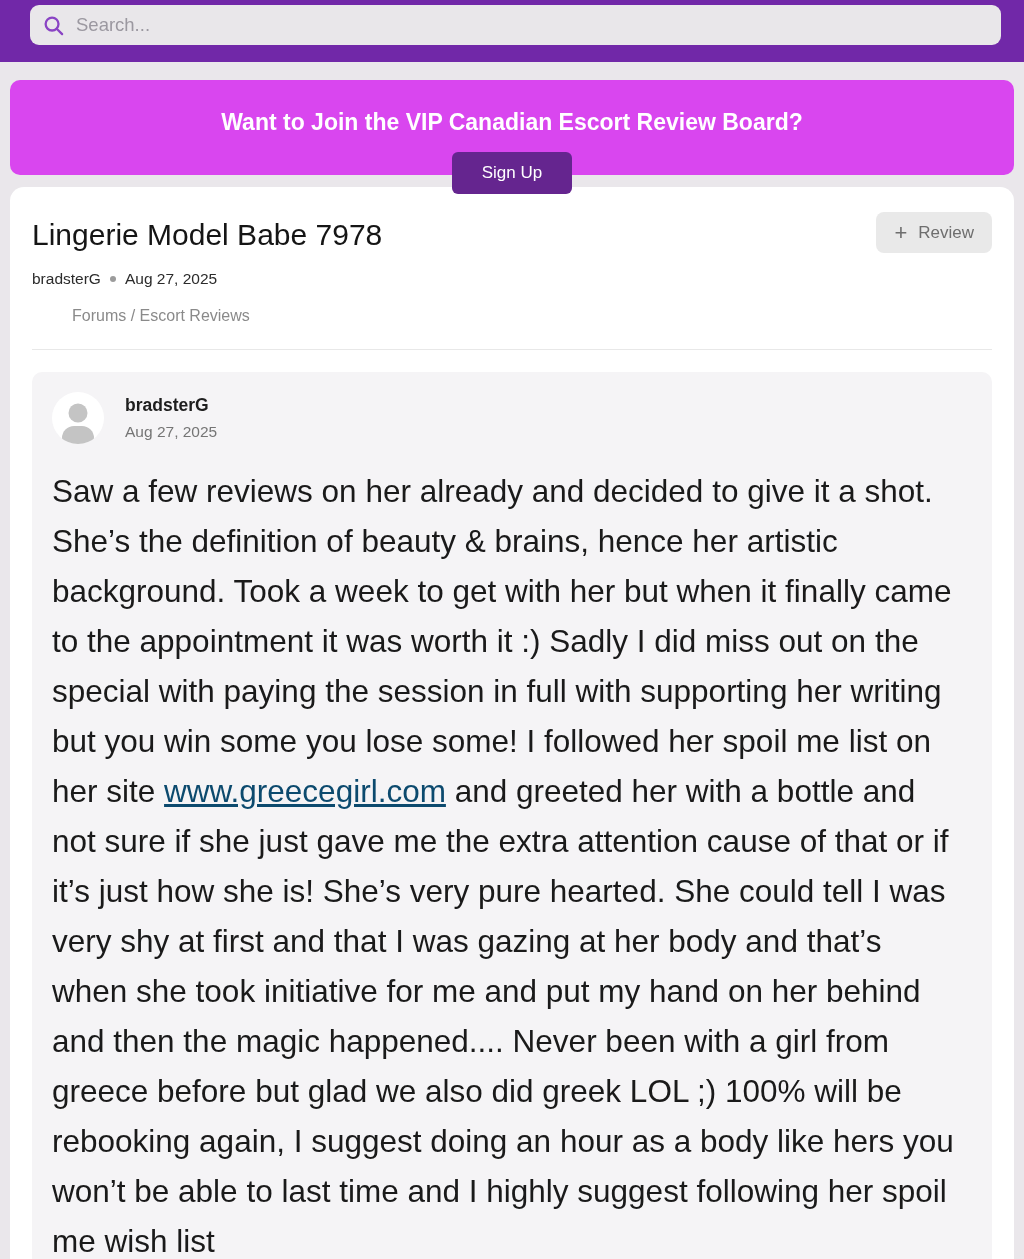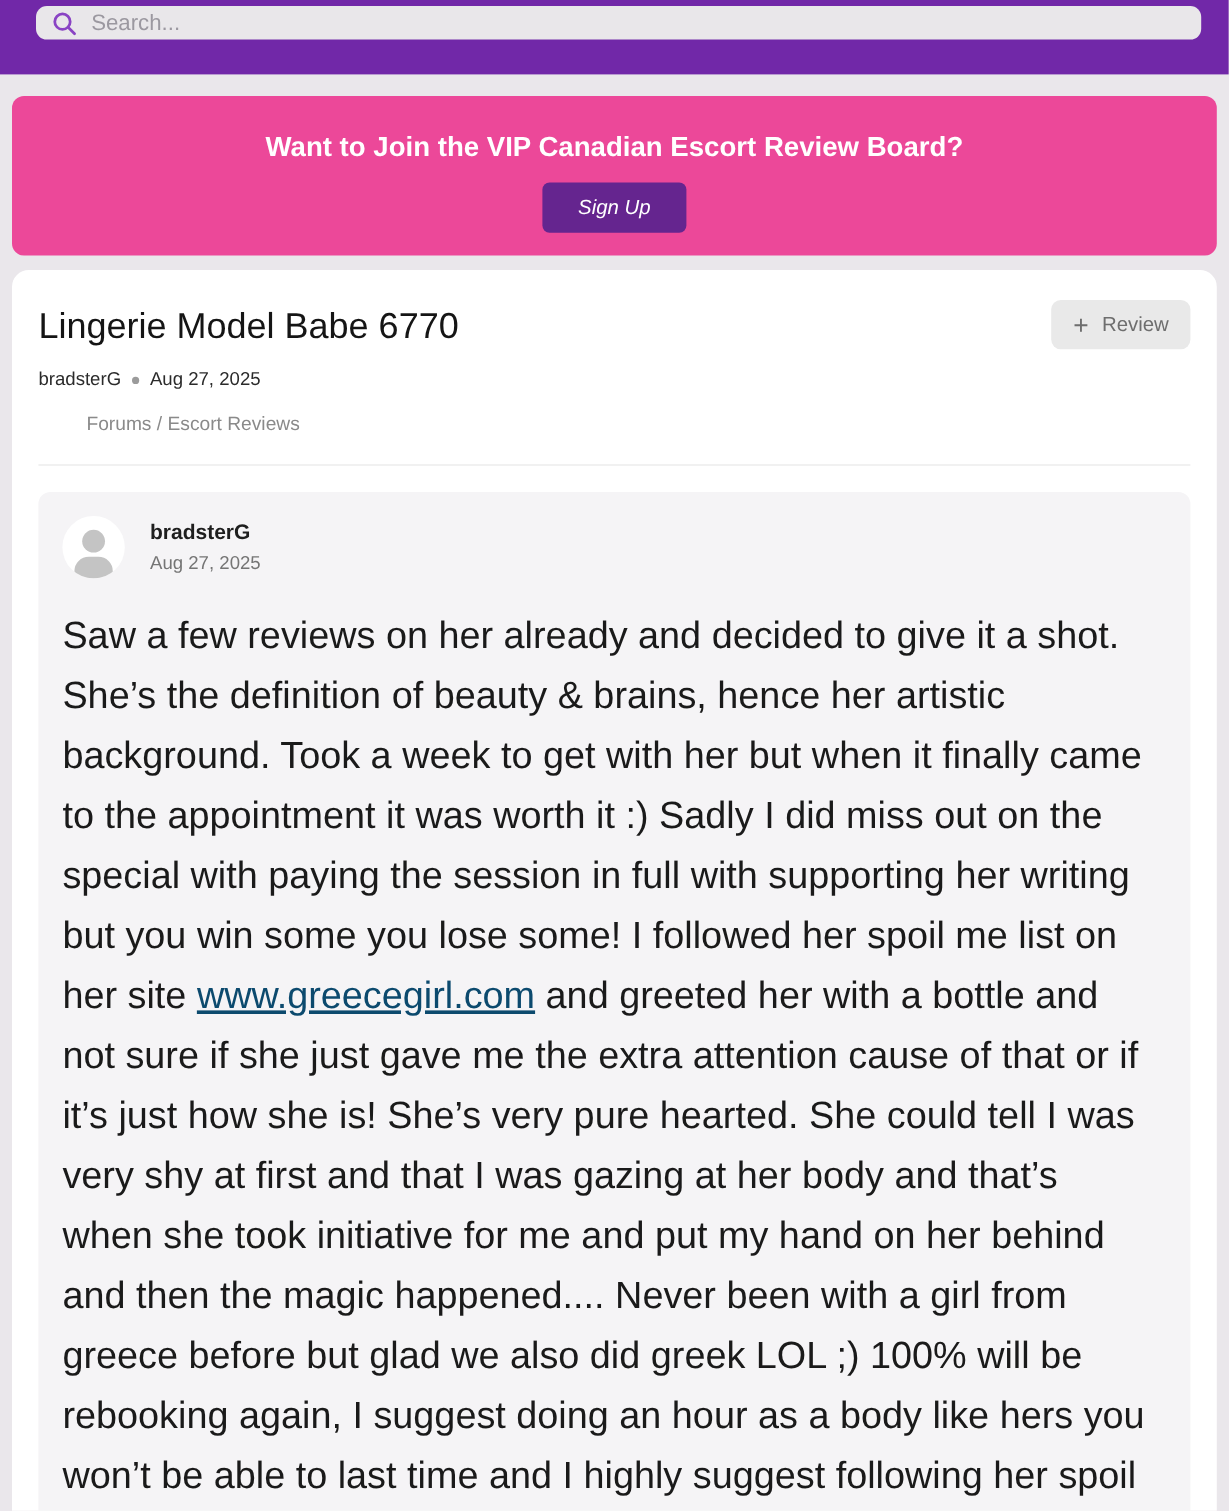--- a/index.html
+++ b/index.html
@@ -12,62 +12,61 @@
 
   
   .topbar {
     background: #7128A8;
     height: 62px;
     padding: 5px 23px 0 30px;
   }
   .search-box {
     background: #E9E7EA;
     border-radius: 9px;
-    height: 28px;
+    height: 40px;
     display: flex;
     align-items: center;
     padding-left: 12px;
   }
   .search-box svg { flex: 0 0 auto; }
   .search-box input {
     flex: 1;
     border: none; outline: none; background: transparent;
     font-family: "Liberation Sans", sans-serif;
     font-size: 18.5px;
     color: #333;
     padding-left: 11px;
   }
   .search-box input::placeholder { color: #9B98A0; }
 
   
   .banner {
     margin: 18px 10px 0;
-    height: 133px;
-    background: #ec4899;
+    height: 95px;
+    background: #d946ef;
     border-radius: 10px;
     text-align: center;
   }
   .banner-title {
     padding-top: 29px;
     font-size: 23px;
     font-weight: bold;
     color: #FFFFFF;
   }
   .signup-btn {
     margin-top: 16px;
     background: #65258F;
     color: #FFFFFF;
     border: none;
     border-radius: 6px;
     padding: 0 30px;
     height: 42px;
     font-family: "Liberation Sans", sans-serif;
     font-size: 17px;
     cursor: pointer;
-    font-style: italic;
   }
 
   
   .main-card {
     margin: 12px 10px 0;
     background: #FFFFFF;
     border-radius: 14px 14px 0 0;
     padding: 25px 22px 0;
     min-height: 1100px;
   }
@@ -171,21 +170,21 @@
   </div>
 </div>
 
 <div class="banner">
   <div class="banner-title">Want to Join the VIP Canadian Escort Review Board?</div>
   <button class="signup-btn">Sign Up</button>
 </div>
 
 <div class="main-card">
   <div class="title-row">
-    <h1 class="thread-title">Lingerie Model Babe 6770</h1>
+    <h1 class="thread-title">Lingerie Model Babe 7978</h1>
     <button class="comment-btn">
       <span class="plus">+</span>
       <span>Review</span>
     </button>
   </div>
 
   <div class="meta-row">
     <span>bradsterG</span>
     <span class="meta-dot"></span>
     <span>Aug 27, 2025</span>

